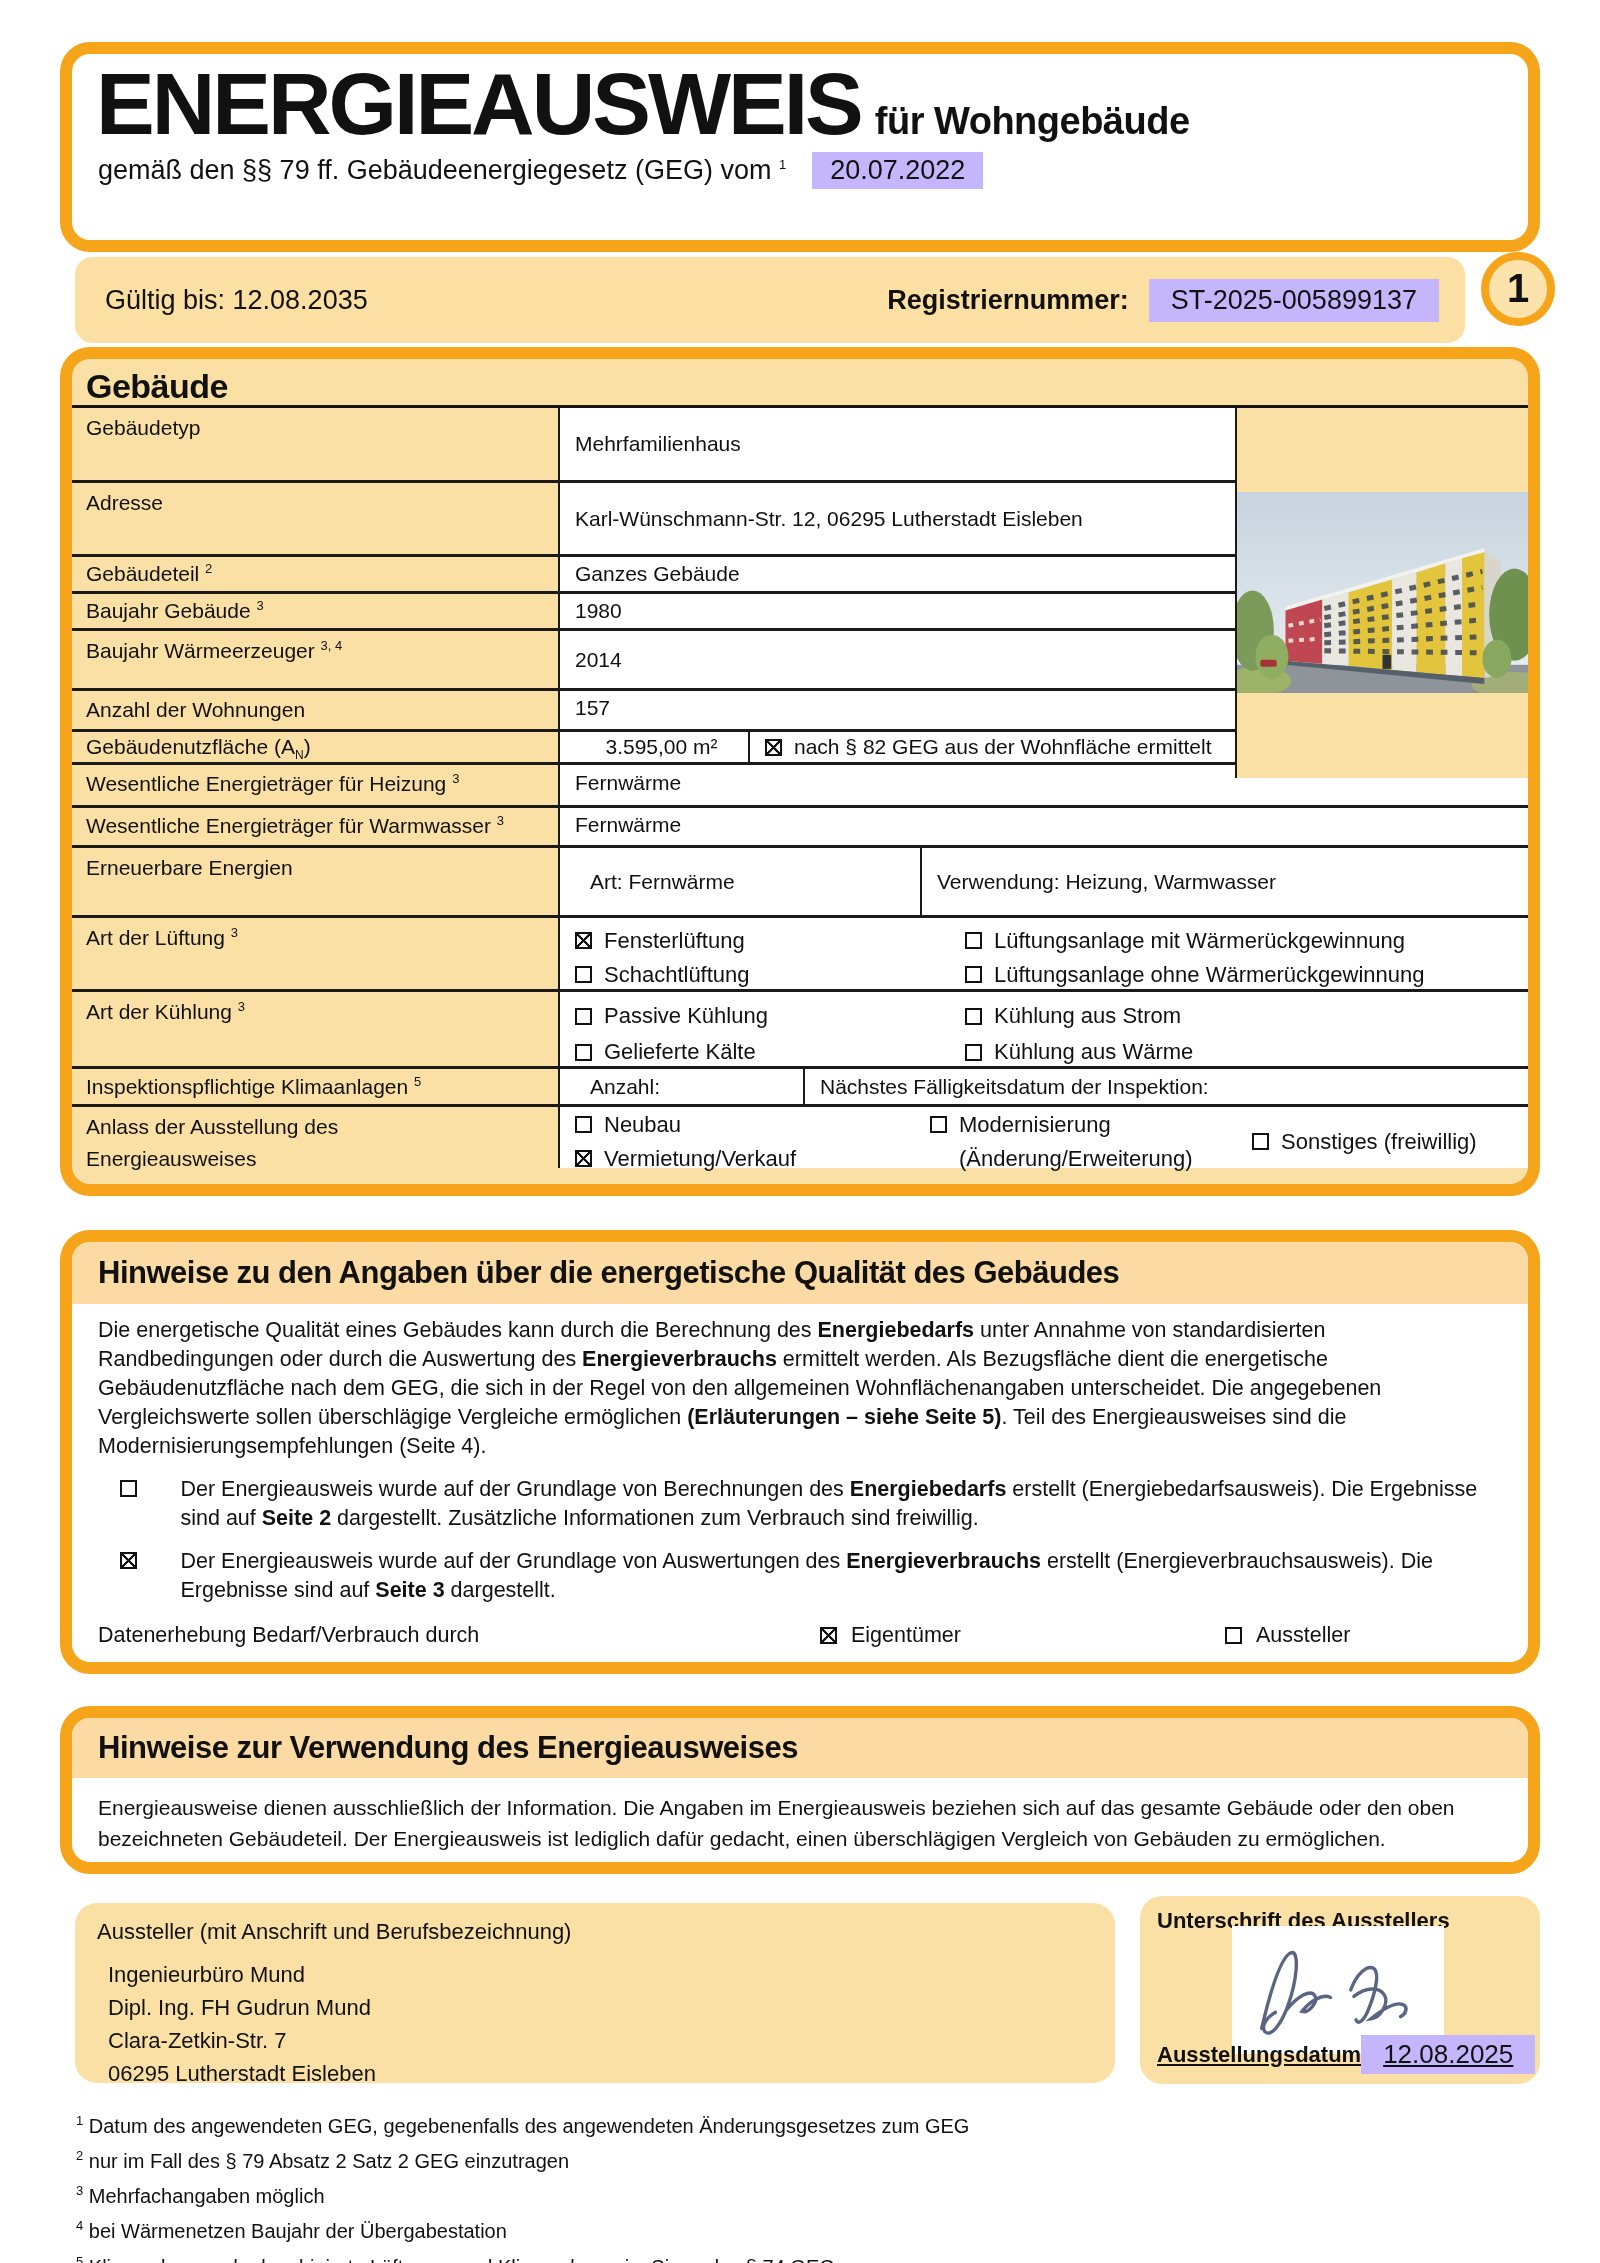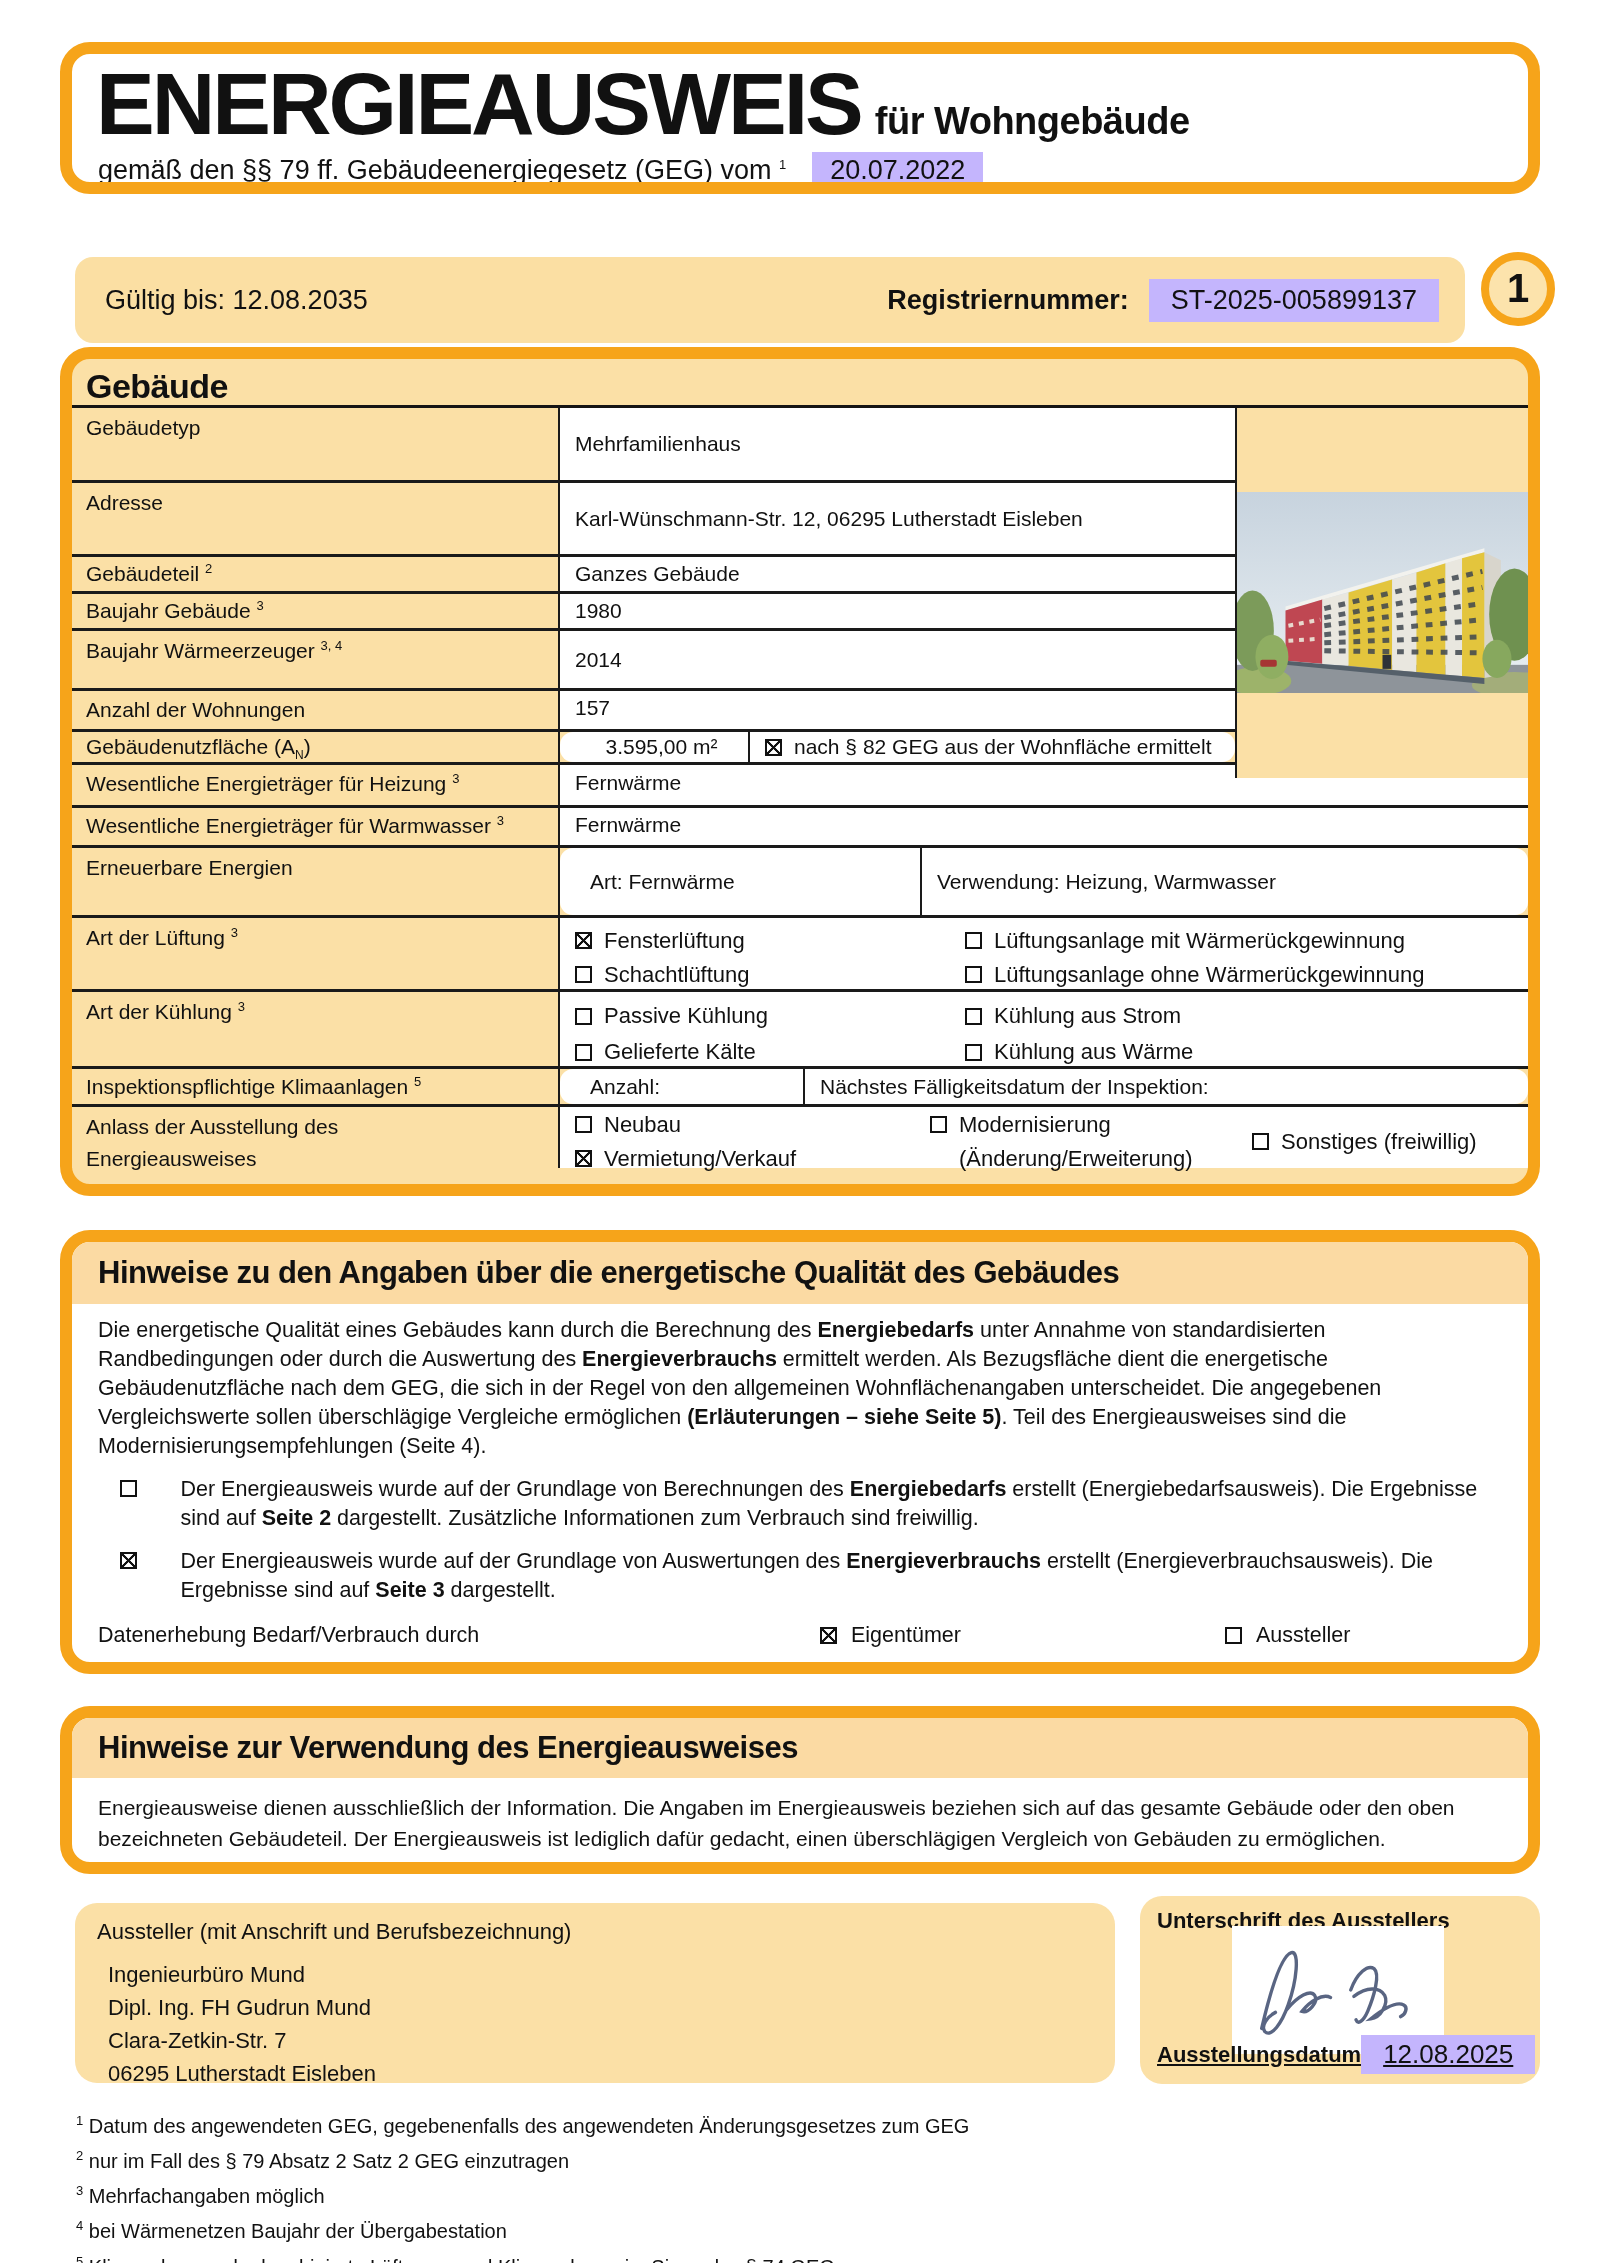--- a/index.html
+++ b/index.html
@@ -17,21 +17,21 @@
   
   .cb { display:inline-block; flex:none; width:17px; height:17px; border:2.5px solid #111; background:#fff; }
   .cb.checked {
     background-image:
       linear-gradient(45deg, transparent 42%, #111 46%, #111 54%, transparent 58%),
       linear-gradient(135deg, transparent 42%, #111 46%, #111 54%, transparent 58%);
   }
   .cbline { display:flex; align-items:center; gap:12px; font-size:22px; line-height:34px; }
 
   
-  .hdr { left:60px; top:42px; width:1480px; height:152px; }
+  .hdr { left:60px; top:42px; width:1480px; height:210px; }
   .hdr-inner { padding:4px 0 0 24px; }
   .title-row { display:flex; align-items:baseline; }
   .main-title { font-size:88px; font-weight:900; letter-spacing:-3px; line-height:1.05; white-space:nowrap; }
   .sub-title { font-size:38px; font-weight:bold; margin-left:14px; letter-spacing:-0.5px; }
   .law-row { display:flex; align-items:center; margin:2px 0 0 2px; font-size:27px; }
   .law-row .graybox { margin-left:26px; font-size:27px; min-width:168px; }
 
   
   .validity { position:absolute; left:75px; top:257px; width:1390px; height:86px; background:#FBDFA3; border-radius:18px; display:flex; align-items:center; padding:0 26px 0 30px; font-size:27px; }
   .validity .reg { margin-left:auto; display:flex; align-items:center; }
@@ -42,21 +42,21 @@
   
   .bld { left:60px; top:347px; width:1480px; height:849px; background:#FBE0A6; }
   .b-head { height:46px; padding:8px 0 0 14px; font-size:34px; font-weight:900; letter-spacing:-0.5px; }
   .b-rule { height:3px; background:#151515; }
   .brow { display:flex; border-top:3px solid #1a1a1a; }
   .brow.first { border-top:none; }
   .brow .lbl { width:488px; flex:none; background:#FBE0A6; border-right:2px solid #1a1a1a; padding:7px 10px 0 14px; font-size:21px; line-height:26px; }
   .brow .val { background:#fff; display:flex; align-items:center; padding-left:15px; font-size:21px; }
   .rowsA .brow .val { width:675px; flex:none; }
   .rowsB .brow .val { flex:1; }
-  .valcells { padding-left:0;border-radius:13px; }
+  .valcells { padding-left:0; }
   .cell { height:100%; display:flex; align-items:center; padding-left:15px; }
   .cell.bdr { border-left:2px solid #1a1a1a;text-align:center; }
   .rightcol { position:absolute; left:1163px; top:49px; width:293px; height:370px; background:#FBE0A6; border-left:2px solid #1a1a1a; }
   .photo { position:absolute; left:1165px; top:133px; width:291px; height:201px; }
   .photo svg { display:block; width:100%; height:100%; }
   .twocol { display:flex; width:100%; padding:8px 0 0 15px; align-items:flex-start; }
   .twocol .c1 { width:390px; flex:none; }
   .twocol .c2 { flex:1; }
   .threecol { display:flex; width:100%; padding:8px 0 0 15px; align-items:flex-start; }
   .threecol .a1 { width:355px; flex:none; }

